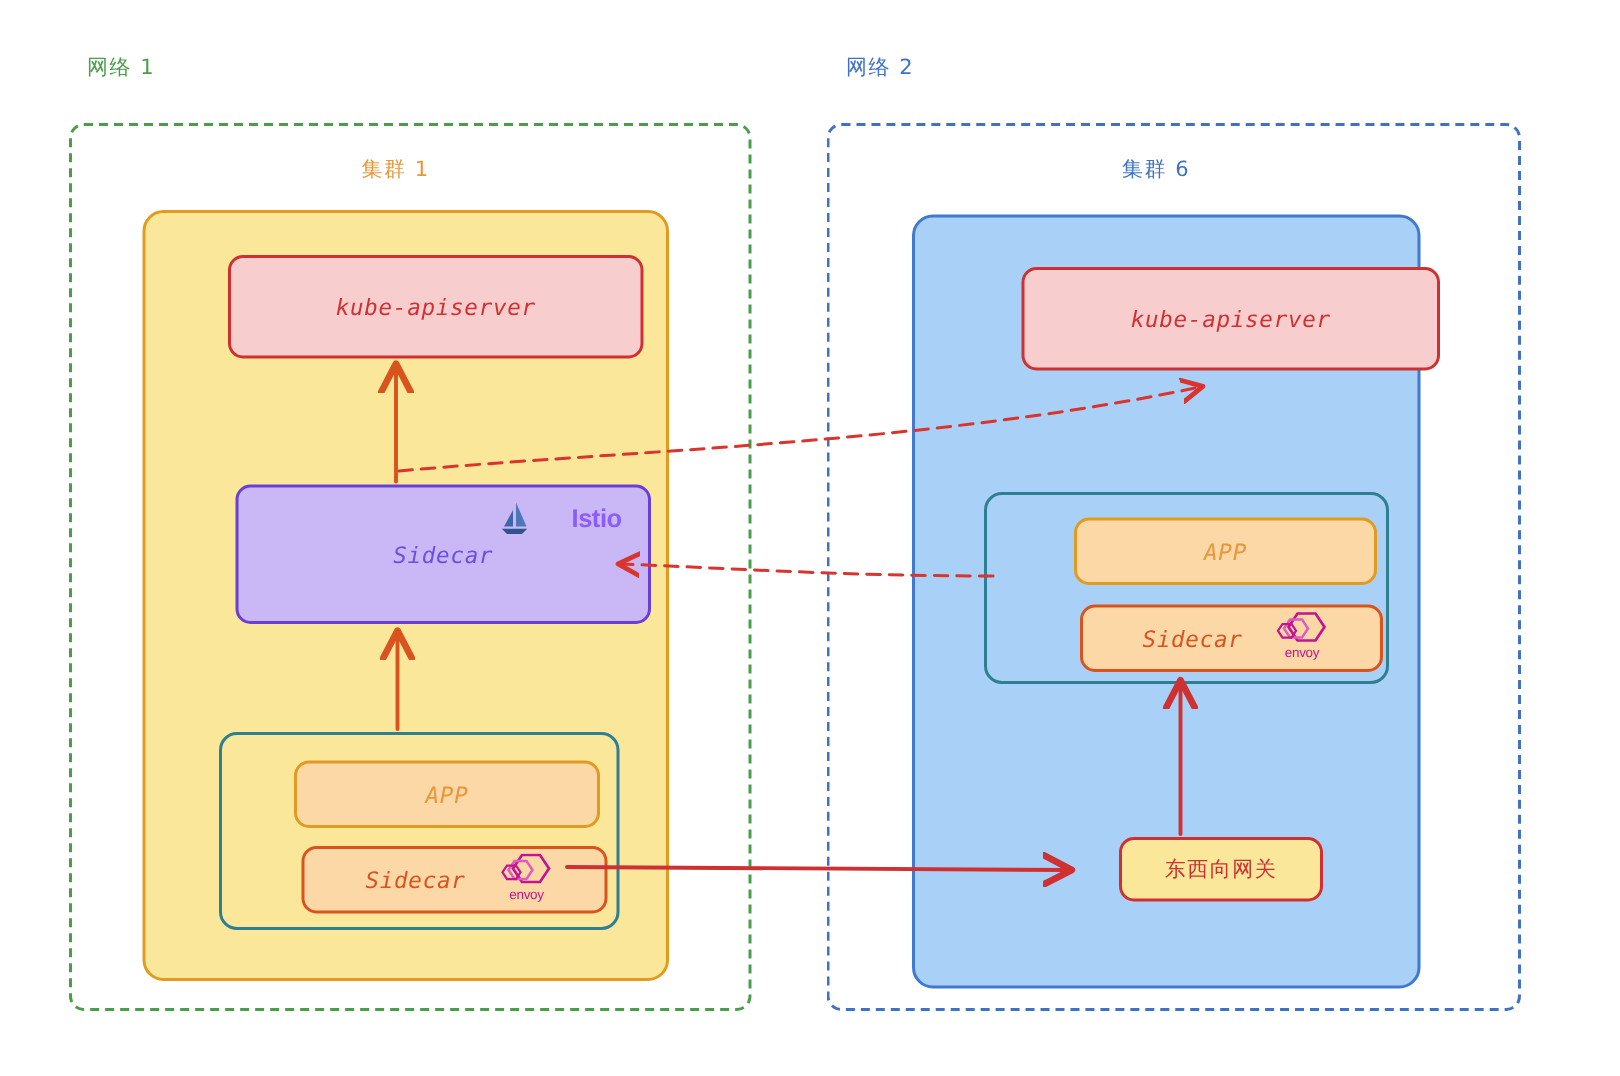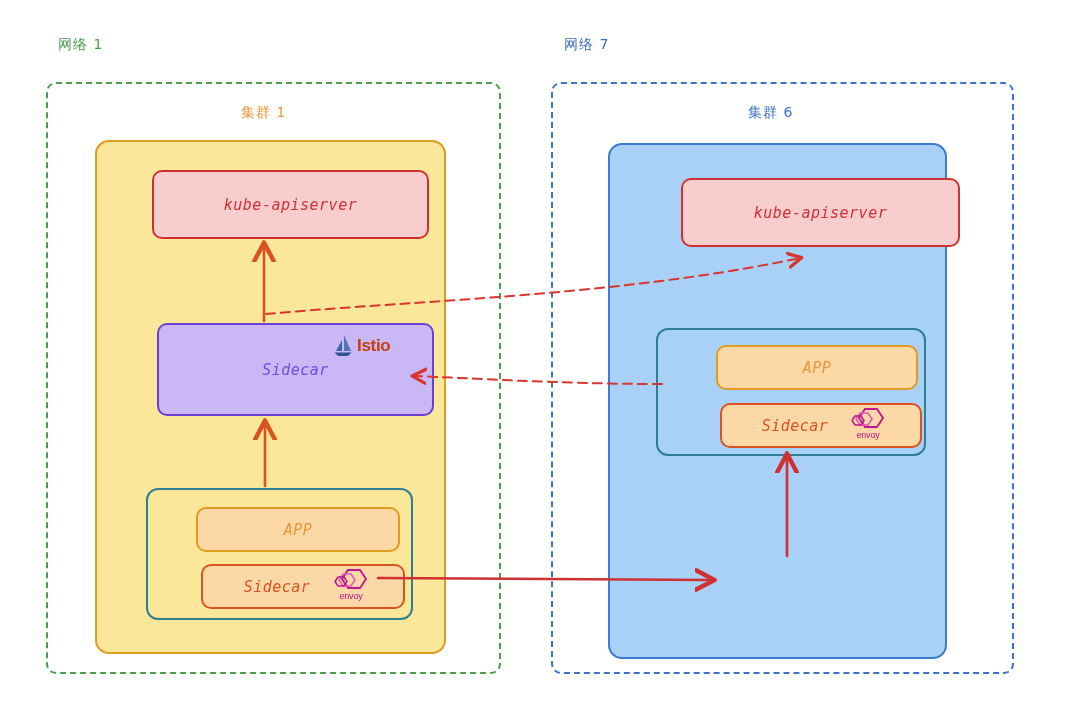--- a/index.html
+++ b/index.html
@@ -78,22 +78,23 @@
   .istio-logo {
     position: absolute;
     display: flex;
     align-items: center;
     gap: 4px;
   }
   .istio-word {
     font-family: "Liberation Sans", sans-serif;
     font-weight: bold;
     font-size: 17px;
-    color: #c2410c;
+    color: #8b5cf6;
     letter-spacing: -0.3px;
+    margin-left: 24px;
   }
   .envoy-logo {
     position: absolute;
     display: flex;
     flex-direction: column;
     align-items: center;
     line-height: 1;
   }
   .envoy-word {
     font-family: Liberation Sans, sans-serif;
@@ -112,21 +113,21 @@
   }
 </style>
 </head>
 <body>
 
 <div id="canvas">
 
   <div class="net-label" style="left:58px; top:36px; color:#4a9e4a;">网络 1</div>
   <div class="net-box" style="left:46px; top:82px; width:451px; height:588px; border-color:#4a9e4a;"></div>
 
-  <div class="net-label" style="left:564px; top:36px; color:#3f72c4;">网络 7</div>
+  <div class="net-label" style="left:564px; top:36px; color:#3f72c4;">网络 2</div>
   <div class="net-box" style="left:551px; top:82px; width:459px; height:588px; border-color:#3f72c4;"></div>
 
   <div class="cluster-label" style="left:241px; top:104px; width:60px; color:#e8973a;">集群 1</div>
   <div class="cluster-box" style="left:95px; top:140px; width:347px; height:510px; background:#fbe79a; border-color:#e09b20;"></div>
 
   <div class="cluster-label" style="left:748px; top:104px; width:60px; color:#3f72c4;">集群 6</div>
   <div class="cluster-box" style="left:608px; top:143px; width:335px; height:512px; background:#a9d1f7; border-color:#3f7ad0;"></div>
 
   <div class="pod-box" style="left:146px; top:488px; width:267px; height:132px;"></div>
 
@@ -180,20 +181,23 @@
 
   <div class="envoy-logo" style="left:851px; top:408px;">
     <svg width="34" height="24" viewBox="0 0 34 24">
       <polygon points="14,1 26,1 32,10 26,19 14,19 8,10" fill="none" stroke="#c2158f" stroke-width="1.8"></polygon>
       <polygon points="9,5 17,5 21,11 17,17 9,17 5,11" fill="none" stroke="#e05bbd" stroke-width="1.6"></polygon>
       <polygon points="4,8 10,8 13,12.5 10,17 4,17 1,12.5" fill="none" stroke="#c2158f" stroke-width="1.5"></polygon>
     </svg>
     <span class="envoy-word">envoy</span>
   </div>
 
+  <div class="node" style="left:718px; top:558px; width:136px; height:43px; background:#fbe79a; border-color:#cf3132;">
+    <span class="node-text cjk" style="color:#cf3132;">东西向网关</span>
+  </div>
 
   <svg class="overlay">
     <defs>
       <marker id="ah-orange" markerWidth="9" markerHeight="9" refX="6.5" refY="4.5" orient="auto">
         <path d="M0,0.6 L7.5,4.5 L0,8.4" fill="none" stroke="#d9531e" stroke-width="1.7" stroke-linecap="round" stroke-linejoin="round"></path>
       </marker>
       <marker id="ah-red" markerWidth="9" markerHeight="9" refX="6.5" refY="4.5" orient="auto">
         <path d="M0,0.6 L7.5,4.5 L0,8.4" fill="none" stroke="#cf3132" stroke-width="1.7" stroke-linecap="round" stroke-linejoin="round"></path>
       </marker>
       <marker id="ah-dash" markerWidth="9" markerHeight="9" refX="6.2" refY="4.5" orient="auto">

